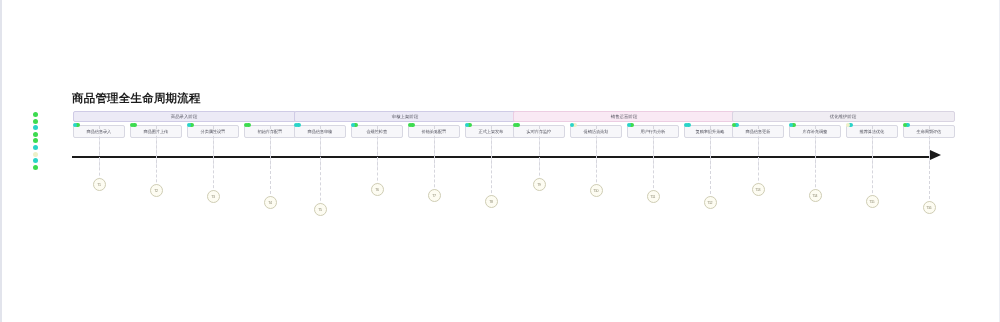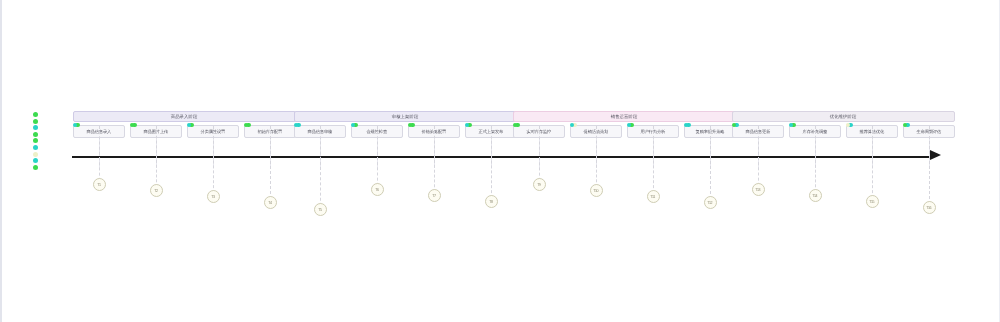--- a/index.html
+++ b/index.html
@@ -196,20 +196,21 @@
     letter-spacing: -0.5px;
     transform: scale(0.9);
     white-space: nowrap;
   }
 </style>
 </head>
 <body>
 
 <div id="root">
 
+  <div id="chart-title">商品管理全生命周期流程</div>
 
   <div id="legend">
     <div id="legend-dots">
         <div class="legend-dot" style="background: rgb(61, 219, 79);"></div>
         <div class="legend-dot" style="background: rgb(61, 219, 79);"></div>
         <div class="legend-dot" style="background: rgb(42, 212, 200);"></div>
         <div class="legend-dot" style="background: rgb(61, 219, 79);"></div>
         <div class="legend-dot" style="background: rgb(61, 219, 79);"></div>
         <div class="legend-dot" style="background: rgb(42, 212, 200);"></div>
         <div class="legend-dot" style="background: rgb(238, 240, 200);"></div>

